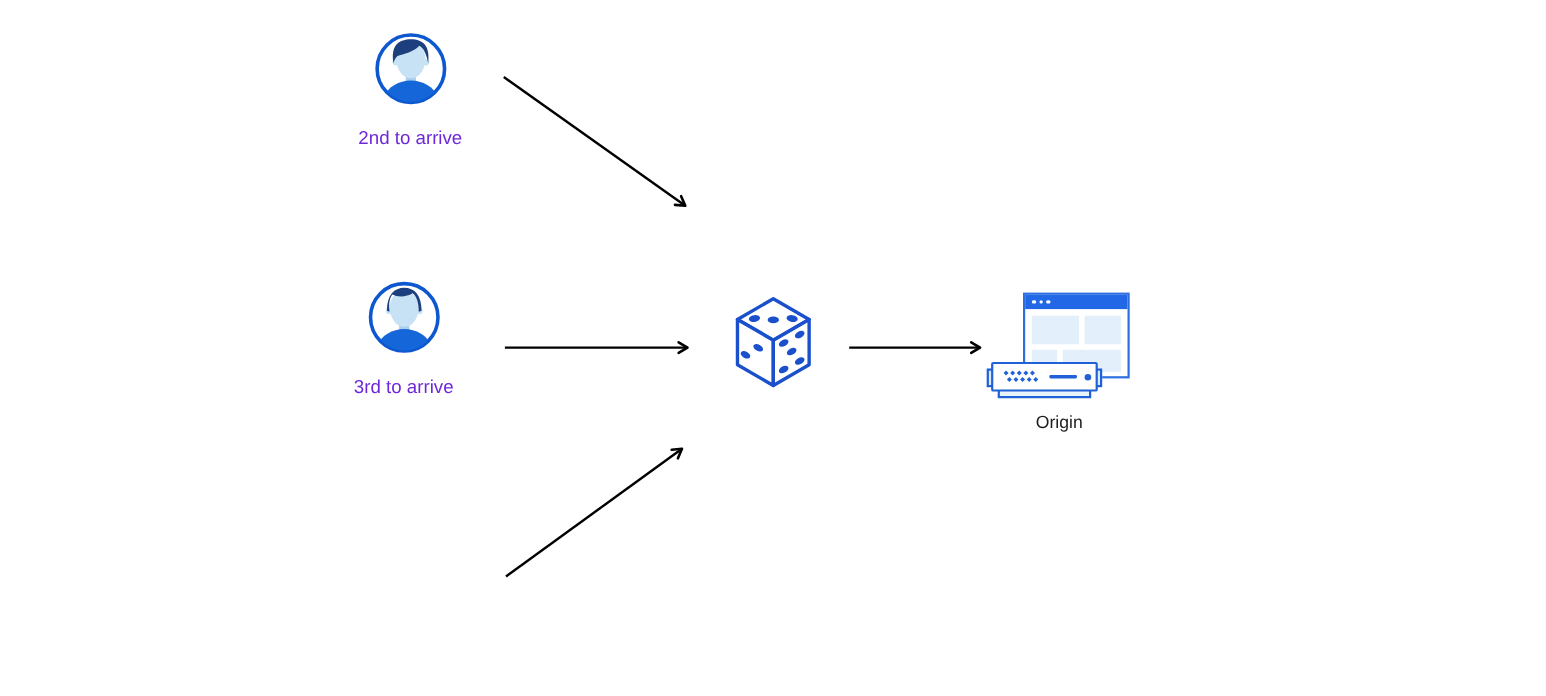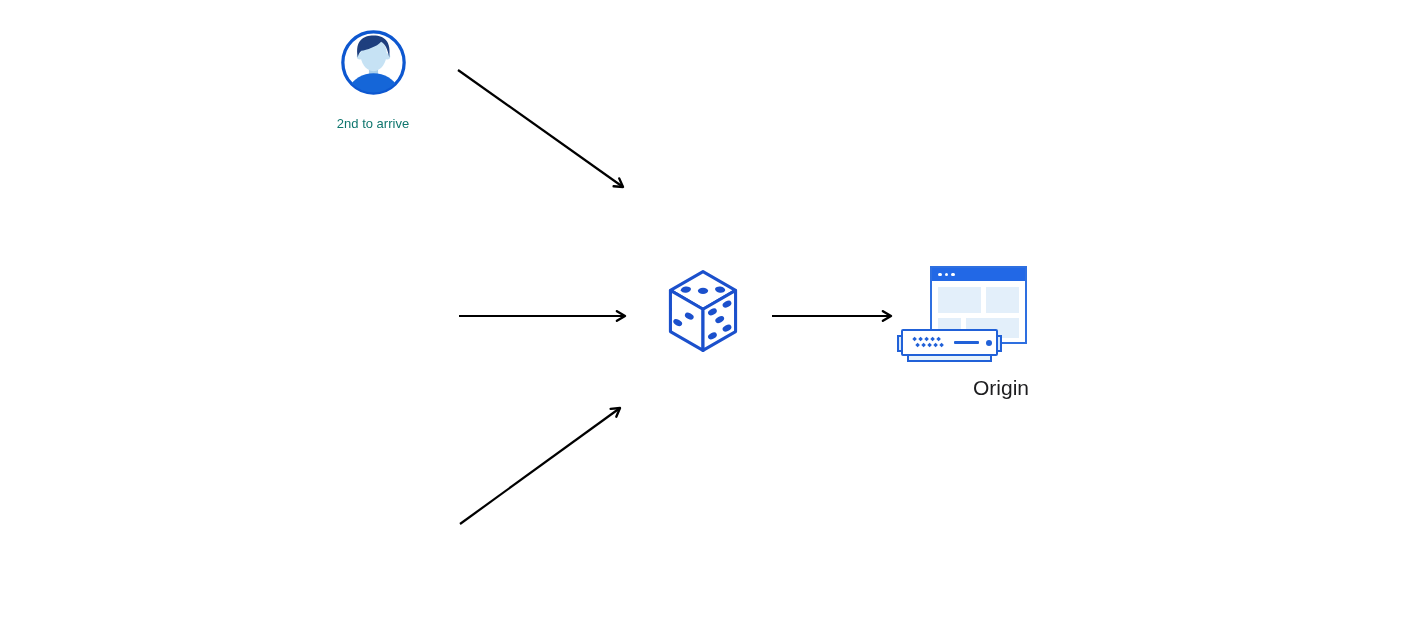--- a/index.html
+++ b/index.html
@@ -2,21 +2,21 @@
 <html><head>
 <meta charset="utf-8">
 <style>
   html,body{margin:0;padding:0;background:#ffffff;}
   .canvas{
     position:relative;width:1405px;height:633px;background:#ffffff;
     font-family:"Liberation Sans",sans-serif;color:#1d1d1f;overflow:hidden;
   }
   .arrows-layer{position:absolute;left:0;top:0;width:1405px;height:633px;pointer-events:none;}
   .node{position:absolute;display:flex;flex-direction:column;align-items:center;}
-  .node-label{margin-top:21px;font-size:13px;line-height:1.1;color:#0f766e;white-space:nowrap;text-align:right;}
+  .node-label{margin-top:21px;font-size:17px;line-height:1.1;color:#6d28d9;white-space:nowrap;text-align:right;}
   #user-2nd{left:298px;top:29px;width:150px;}
   #user-3rd{left:292px;top:255px;width:150px;}
   #user-1st{left:295px;top:487px;width:150px;}
   #dice-node{left:667px;top:268px;}
   
   #origin-node{left:897px;top:264px;width:132px;height:140px;}
   .browser-window{
     position:absolute;left:33px;top:2px;width:97px;height:78px;
     background:#ffffff;border:2px solid #2e6fe0;box-sizing:border-box;
   }
@@ -39,21 +39,21 @@
   }
   .server-tab.left{left:0px;}
   .server-tab.right{left:97px;}
   .server-box{
     position:absolute;left:4px;top:65px;width:97px;height:27px;
     background:#ffffff;border:2.5px solid #2161d8;border-radius:2px;
     box-sizing:border-box;display:flex;align-items:center;padding-left:9px;
   }
   .server-line{width:25px;height:3px;background:#2161d8;margin-left:8px;border-radius:1px;}
   .server-dot{width:6px;height:6px;border-radius:50%;background:#2161d8;margin-left:7px;}
-  #origin-label{position:absolute;left:0;top:112px;width:132px;margin:0;font-size:21px;color:#1d1d1f;}
+  #origin-label{position:absolute;left:0;top:112px;width:132px;margin:0;font-size:16px;text-align:center;color:#1d1d1f;}
 </style>
 </head>
 <body>
 
 <div class="canvas">
 
   <svg class="arrows-layer" width="1405" height="633" viewBox="0 0 1405 633">
     <defs>
       <marker id="ah" viewBox="0 0 13 13" markerWidth="14" markerHeight="14" refX="9.5" refY="6" orient="auto" markerUnits="userSpaceOnUse">
         <path d="M2 1.5 L9.5 6 L2 10.5" fill="none" stroke="#000000" stroke-width="2.2" stroke-linecap="round" stroke-linejoin="round"></path>
@@ -78,20 +78,39 @@
         <path d="M33 43.5 C22.5 43.5 12.5 49 8.5 58.5 L8.5 66 L57.5 66 L57.5 58.5 C53.5 49 43.5 43.5 33 43.5 Z" fill="#1566d8"></path>
         <circle cx="19.5" cy="27" r="3" fill="#c6e2f4"></circle>
           <circle cx="46.5" cy="27" r="3" fill="#c6e2f4"></circle>
         <path d="M33 10 C41 10 46 16 46 24 C46 33.5 40.5 41.5 33 41.5 C25.5 41.5 20 33.5 20 24 C20 16 25 10 33 10 Z" fill="#c6e2f4"></path>
         <path d="M17.5 28 C14.5 11.5 23 6.5 33 6.5 C44.5 6.5 50.5 13 48.5 28 C47 20 44.5 14.5 40.5 12.5 C36.5 17.5 26 20.5 21 21.5 C19 23.5 18 25.5 17.5 28 Z" fill="#1e3f7e"></path>
       </g>
     </svg>
     <div class="node-label">2nd to arrive</div>
   </div>
 
+  <div class="node" id="user-3rd">
+    <svg width="67" height="67" viewBox="0 0 66 66">
+      <defs>
+          <clipPath id="clipB">
+            <circle cx="33" cy="33" r="29.6"></circle>
+          </clipPath>
+        </defs>
+      <circle cx="33" cy="33" r="30.2" fill="#ffffff" stroke="#0d57d0" stroke-width="3.2"></circle>
+      <g clip-path="url(#clipB)">
+        <path d="M28.5 32 h9 v14 h-9 z" fill="#a9cfec"></path>
+        <path d="M33 43.5 C22.5 43.5 12.5 49 8.5 58.5 L8.5 66 L57.5 66 L57.5 58.5 C53.5 49 43.5 43.5 33 43.5 Z" fill="#1566d8"></path>
+        <circle cx="19.5" cy="27" r="3" fill="#c6e2f4"></circle>
+          <circle cx="46.5" cy="27" r="3" fill="#c6e2f4"></circle>
+        <path d="M33 10 C41 10 46 16 46 24 C46 33.5 40.5 41.5 33 41.5 C25.5 41.5 20 33.5 20 24 C20 16 25 10 33 10 Z" fill="#c6e2f4"></path>
+        <path d="M17.5 27 C17.5 13 24 6.5 33 6.5 C42 6.5 48.5 13 48.5 27 L46 28 C46 19 43.5 13.5 40.5 11.5 C35 15 26.5 15 22.5 12.5 C19.8 15.5 19 20.5 19.8 28 Z" fill="#1e3f7e"></path>
+      </g>
+    </svg>
+    <div class="node-label">3rd to arrive</div>
+  </div>
 
 
   <div class="node" id="dice-node">
     <svg width="72" height="86" viewBox="0 0 84 100">
       <g fill="#ffffff" stroke="#1b50cc" stroke-width="3.6" stroke-linejoin="round">
         <path d="M42 4 L80 26 L42 48 L4 26 Z"></path>
         <path d="M4 26 L42 48 L42 96 L4 74 Z"></path>
         <path d="M80 26 L42 48 L42 96 L80 74 Z"></path>
       </g>
       <g fill="#1b50cc">

